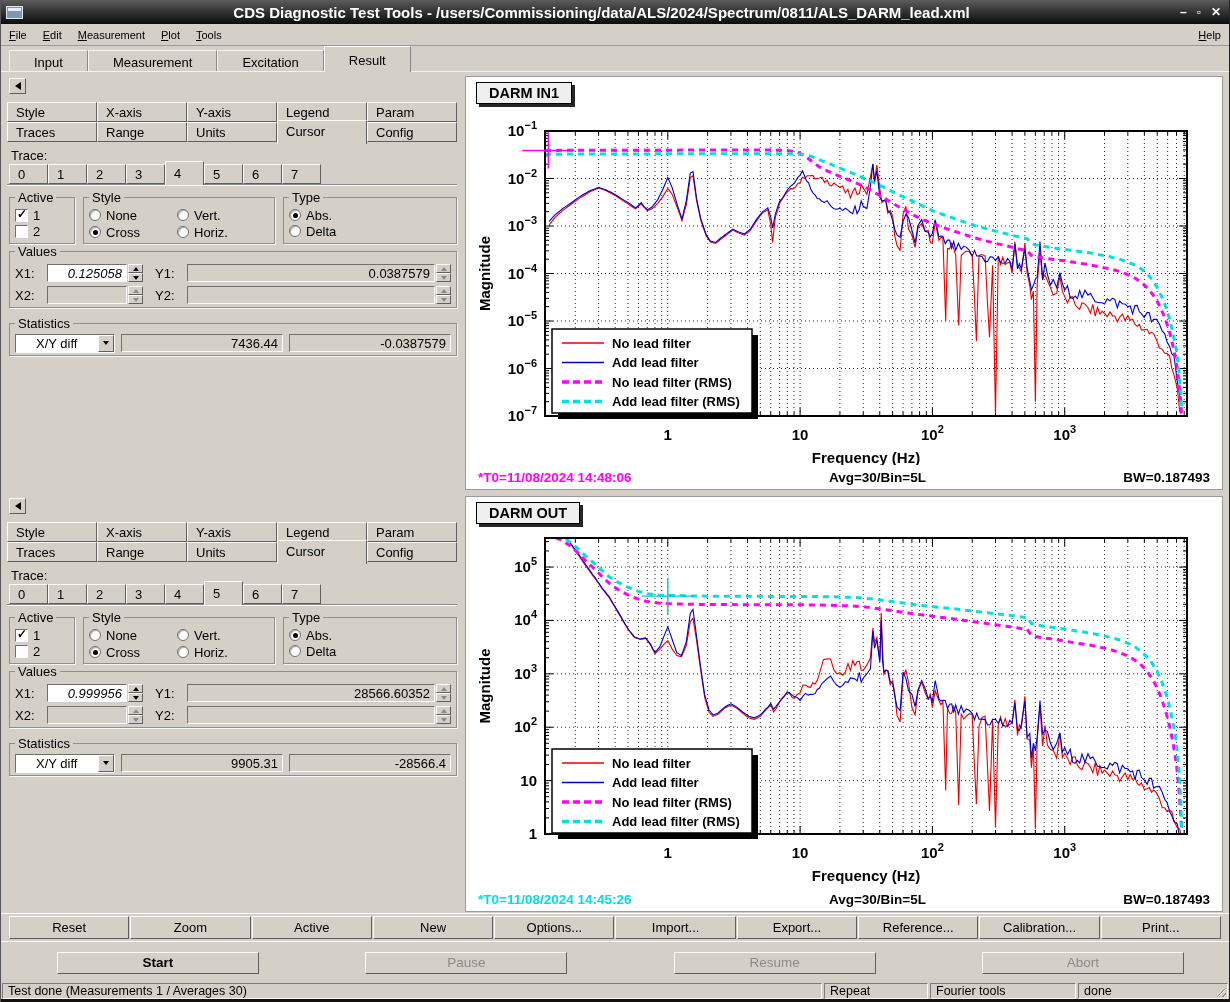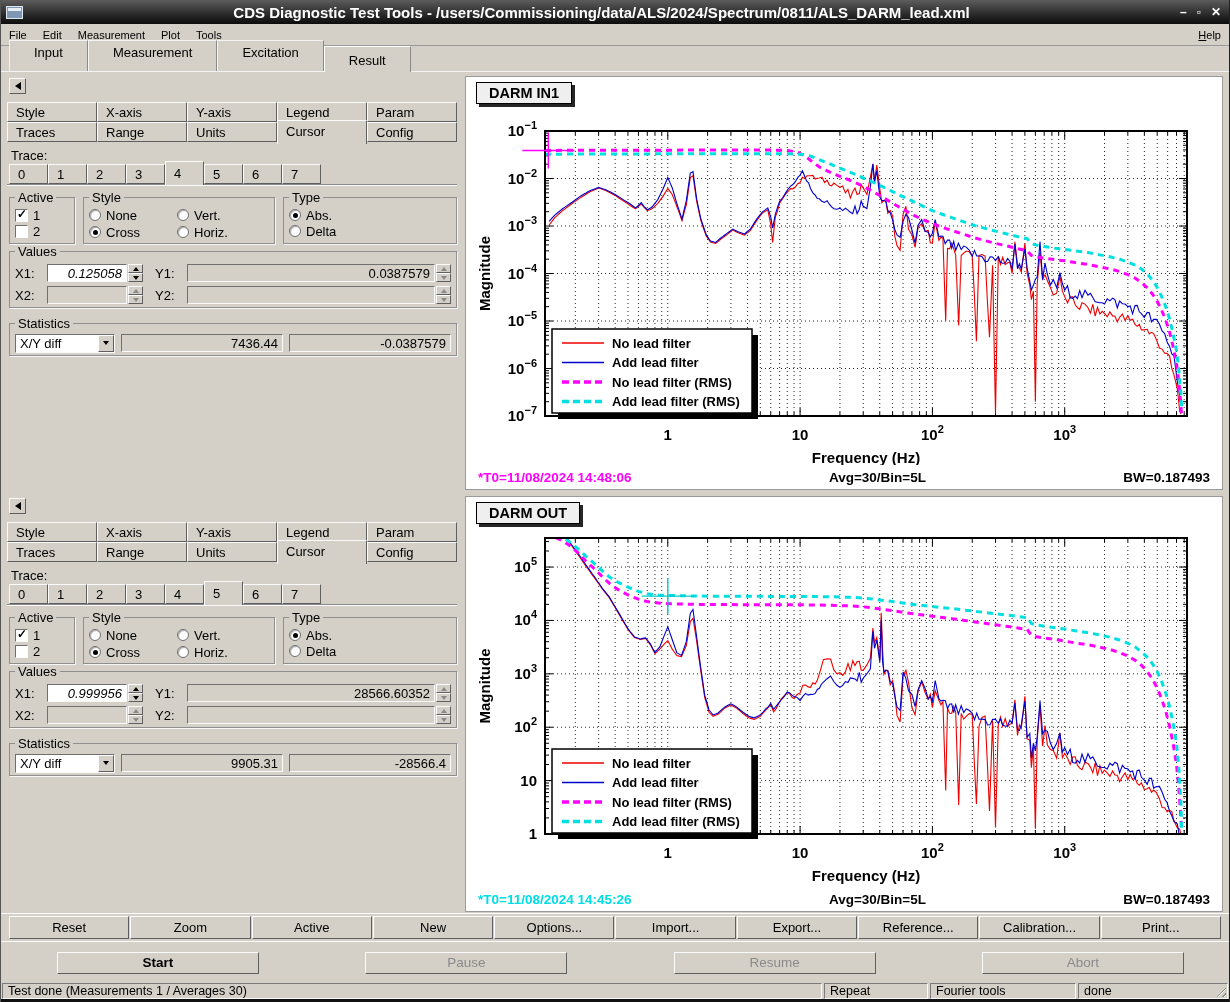--- a/index.html
+++ b/index.html
@@ -20,21 +20,21 @@
   
   .menubar { position:absolute; top:24px; left:0; right:0; height:22px; background:#d4d0c8;
     border-bottom:1px solid #9a9a9a; display:flex; align-items:center; font-size:11px; }
   .menu-item { display:inline-block; padding:2px 8px; }
   .menu-item::first-letter { text-decoration:underline; }
   .menu-help { margin-left:auto; }
 
   
   .tabbar { position:absolute; top:46px; left:0; right:0; height:26px; background:#d4d0c8; display:flex; align-items:flex-end; padding-left:8px; }
   .tabbar::after { content:""; position:absolute; left:0; right:0; bottom:0; border-top:1px solid #f2f2f2; }
-  .main-tab { padding:4px 24px 3px; font-size:13px; border-right:1px solid #8a8a8a; border-top:1px solid #f4f4f4; border-left:1px solid #f4f4f4; height:32px; background:#d4d0c8; }
+  .main-tab { padding:4px 24px 3px; font-size:13px; border-right:1px solid #8a8a8a; border-top:1px solid #f4f4f4; border-left:1px solid #f4f4f4; height:22px; background:#d4d0c8; }
   .main-tab.sel { height:26px; padding-top:6px; border:1px solid #8a8a8a; border-top:1px solid #fff; border-left:1px solid #fff; border-bottom:none; position:relative; z-index:2; }
 
   
   .raised { background:#d4d0c8; border-top:1px solid #fbfbfb; border-left:1px solid #fbfbfb; border-right:1px solid #5f5f5f; border-bottom:1px solid #5f5f5f; }
   .sunken { border-top:1px solid #6f6f6f; border-left:1px solid #6f6f6f; border-bottom:1px solid #fbfbfb; border-right:1px solid #fbfbfb; }
 
   
   .panel { position:absolute; left:0; width:462px; }
   .arrow-btn { position:absolute; top:2px; left:8px; width:17px; height:16px; display:flex; align-items:center; justify-content:center; }
   .arrow-btn .tri-left { width:0; height:0; border-top:4px solid transparent; border-bottom:4px solid transparent; border-right:6px solid #000; }
@@ -63,21 +63,21 @@
   .fld { height:18px; font-size:13px; padding:1px 4px; text-align:right; background:#d4d0c8; overflow:hidden; white-space:nowrap; }
   .fld.enabled { background:#fff;font-style:italic; }
   .spin { display:flex; }
   .spinner { width:15px; display:flex; flex-direction:column; margin-left:1px; }
   .tri-up { width:0; height:0; border-left:3px solid transparent; border-right:3px solid transparent; border-bottom:4px solid #000; }
   .tri-dn { width:0; height:0; border-left:3px solid transparent; border-right:3px solid transparent; border-top:4px solid #000; }
   .dis .tri-up { border-bottom-color:#8a8a8a; } .dis .tri-dn { border-top-color:#8a8a8a; }
   .stats-gb { position:absolute; top:240px; left:8px; width:448px; height:40px; }
   .s-row { display:flex; align-items:center; gap:6px; height:20px; }
   .combo { display:flex; width:100px; height:19px; background:#fff; }
-  .combo .cval { flex:1; font-size:13px; padding:1px 4px; text-align:left; background:#fff; }
+  .combo .cval { flex:1; font-size:13px; padding:1px 20px; text-align:left; background:#fff; }
   .combo .cbtn { width:16px; display:flex; align-items:center; justify-content:center; }
 
   
   .plot-frame { position:absolute; left:464px; width:758px; background:#fff; border:1px solid #9a9a9a; }
   .plot-title { position:absolute; top:5px; left:10px; padding:2px 12px; background:#efefef; border:1px solid #000;
     box-shadow:3px 3px 0 rgba(0,0,0,.85); font-weight:bold; font-size:14.5px; }
   .plot-footer { position:absolute; left:12px; right:12px; bottom:4px; display:flex; font-weight:bold; font-size:13.5px;justify-content:flex-end; }
   .plot-footer .avg { flex:1; text-align:center; }
   svg text { font-family:"Liberation Sans", sans-serif; }
 

